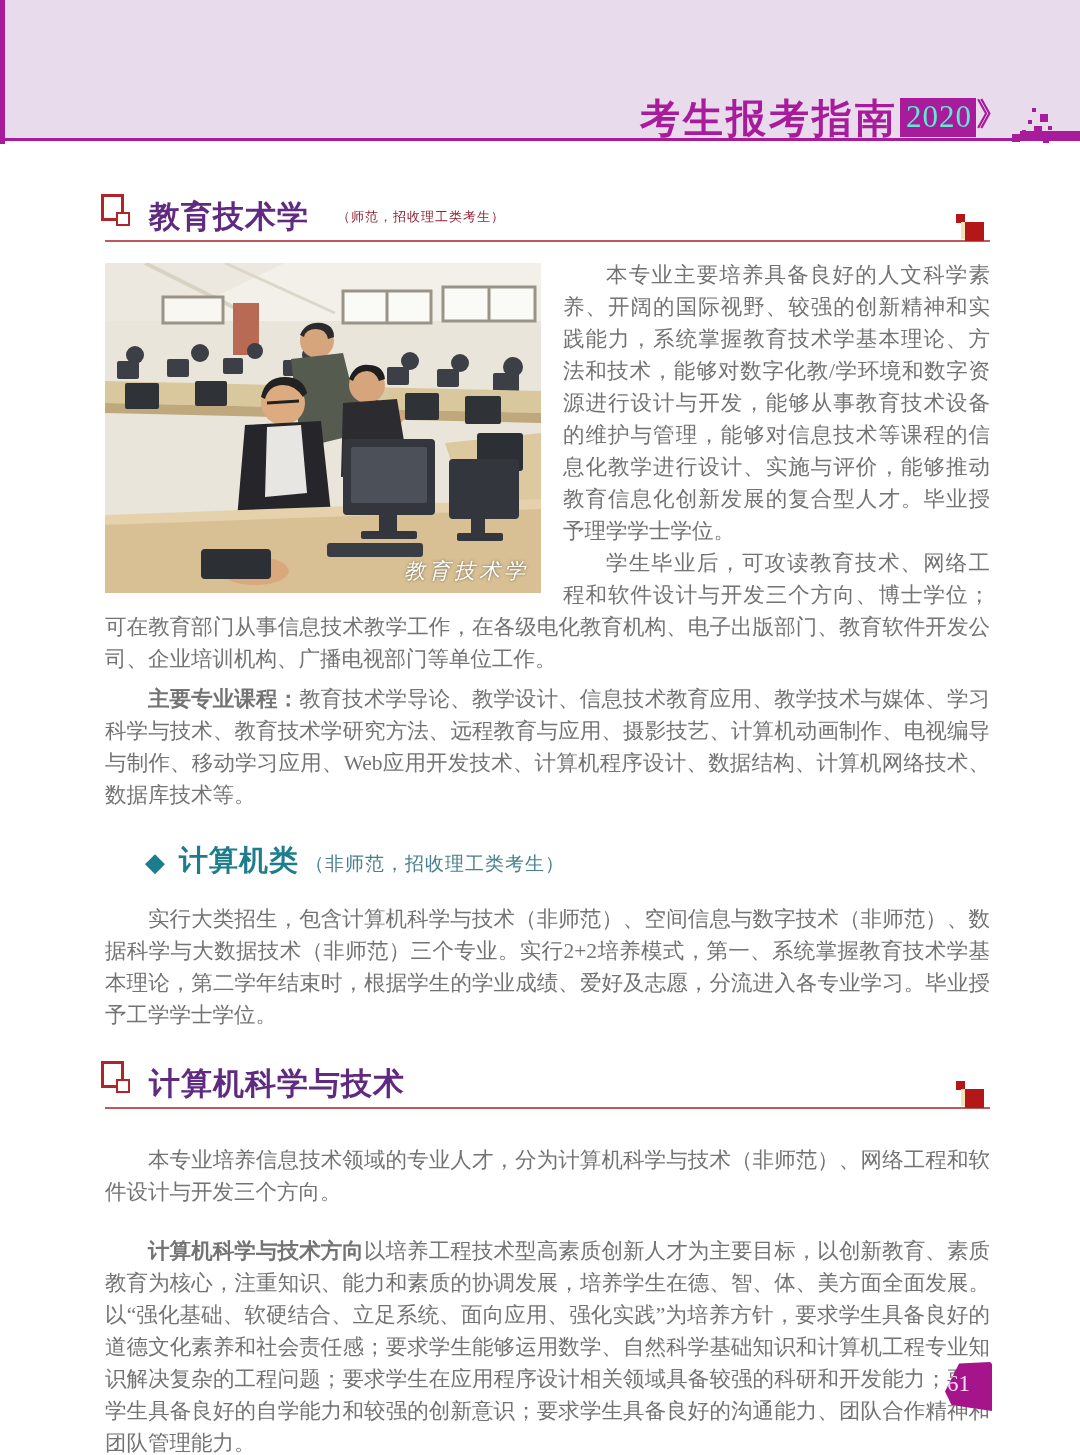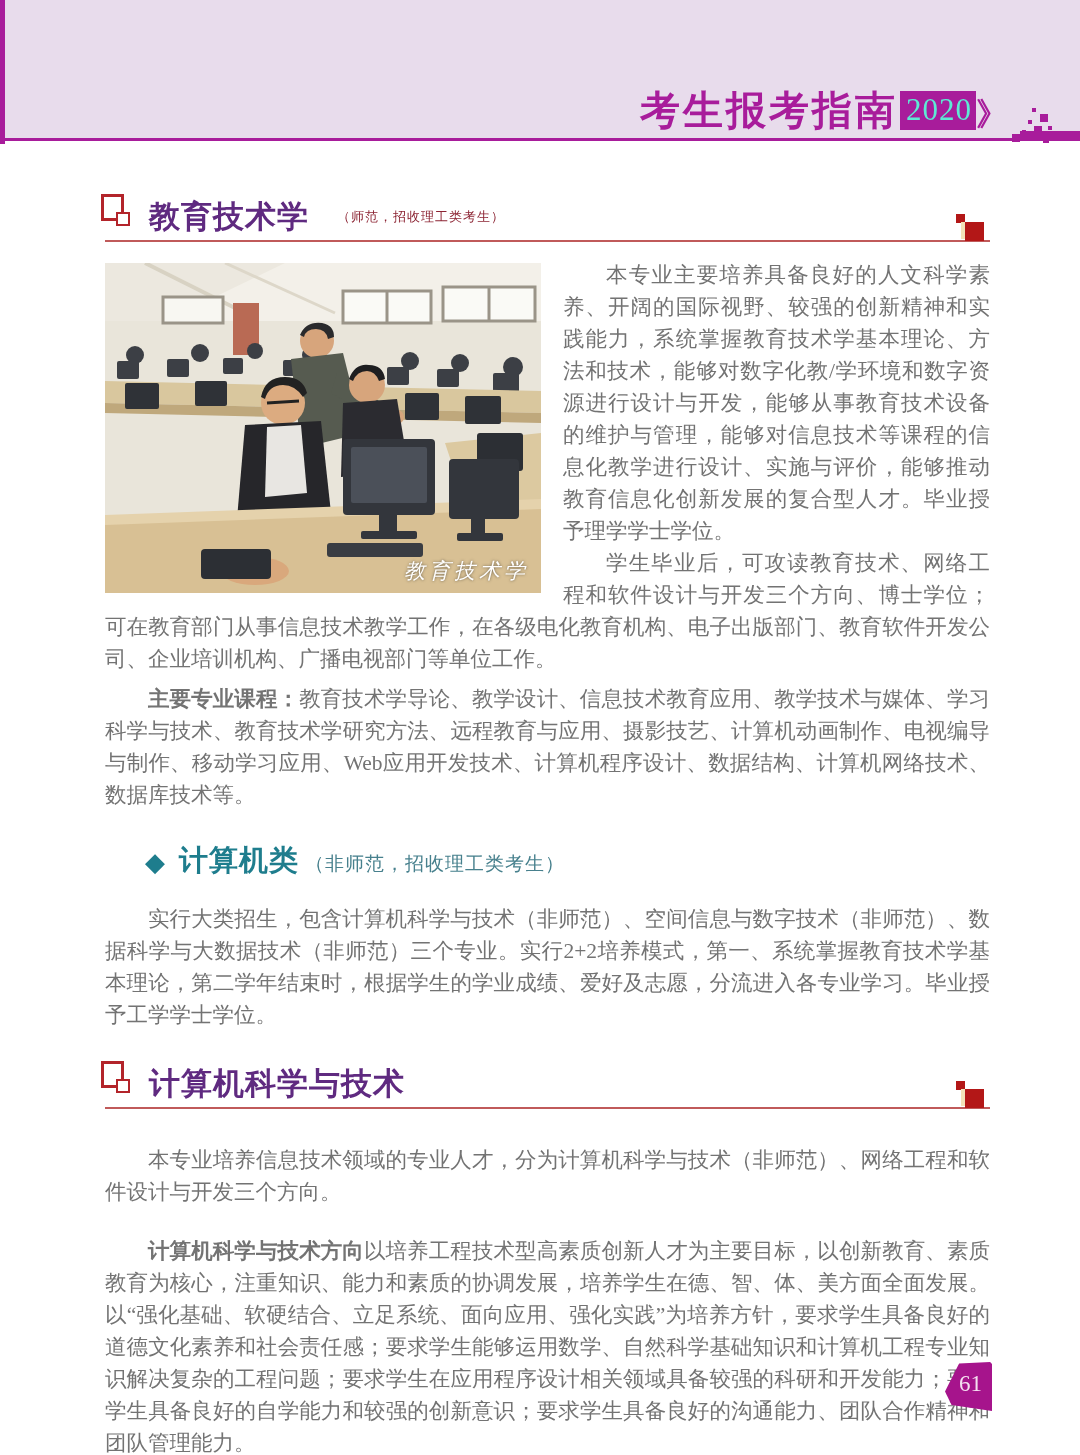--- a/index.html
+++ b/index.html
@@ -10,22 +10,22 @@
     font-family:"Liberation Serif", serif; color:#1f1f1f;
   }
 
   
   .banner {
     position:absolute; top:0; left:0; width:1080px; height:141px;
     background:#e8dcec; border-bottom:3px solid #a81c9b;
   }
   .left-strip { position:absolute; top:0; left:0; width:5px; height:144px; background:#a81c9b; }
   .banner-row {
-    position:absolute; right:72px; bottom:8px;
-    display:flex; align-items:flex-end; gap:2px;
+    position:absolute; right:72px; bottom:0;
+    display:flex; align-items:flex-start; gap:2px;
   }
   .banner-title {
     font-family:"Liberation Sans", sans-serif; font-weight:bold;
     font-size:40px; color:#a81c9b; letter-spacing:3px; line-height:1;
   }
   .year-box {
     background:#a81c9b; color:#5eead4; font-size:31px; line-height:1;
     padding:3px 4px 5px 6px; font-family:"Liberation Serif", serif; letter-spacing:1px;
   }
   .chevron { color:#a81c9b; font-size:32px; font-weight:bold; line-height:1; margin-left:-2px; font-family:"Liberation Sans", sans-serif; }
@@ -80,21 +80,21 @@
   .sub-sub { font-size:19px; color:#47808d; margin-left:6px; letter-spacing:1px; }
 
   .para-block { margin-top:22px; }
   .para-gap { margin-top:26px; }
 
   
   .page-badge {
     position:absolute; right:88px; bottom:44px; width:47px; height:49px;
     background:#a6148c; color:#f4dff0;
     clip-path:polygon(30% 3%, 96% 0, 100% 4%, 100% 100%, 14% 88%, 0 60%);
-    display:flex; align-items:center; justify-content:center;
+    display:flex; align-items:center; 
     font-size:23px; font-family:"Liberation Serif", serif;
   }
   .page-badge span { transform:translate(2px,-3px); }
 </style>
 </head>
 <body>
 
 <div class="page">
 
   <div class="banner">

